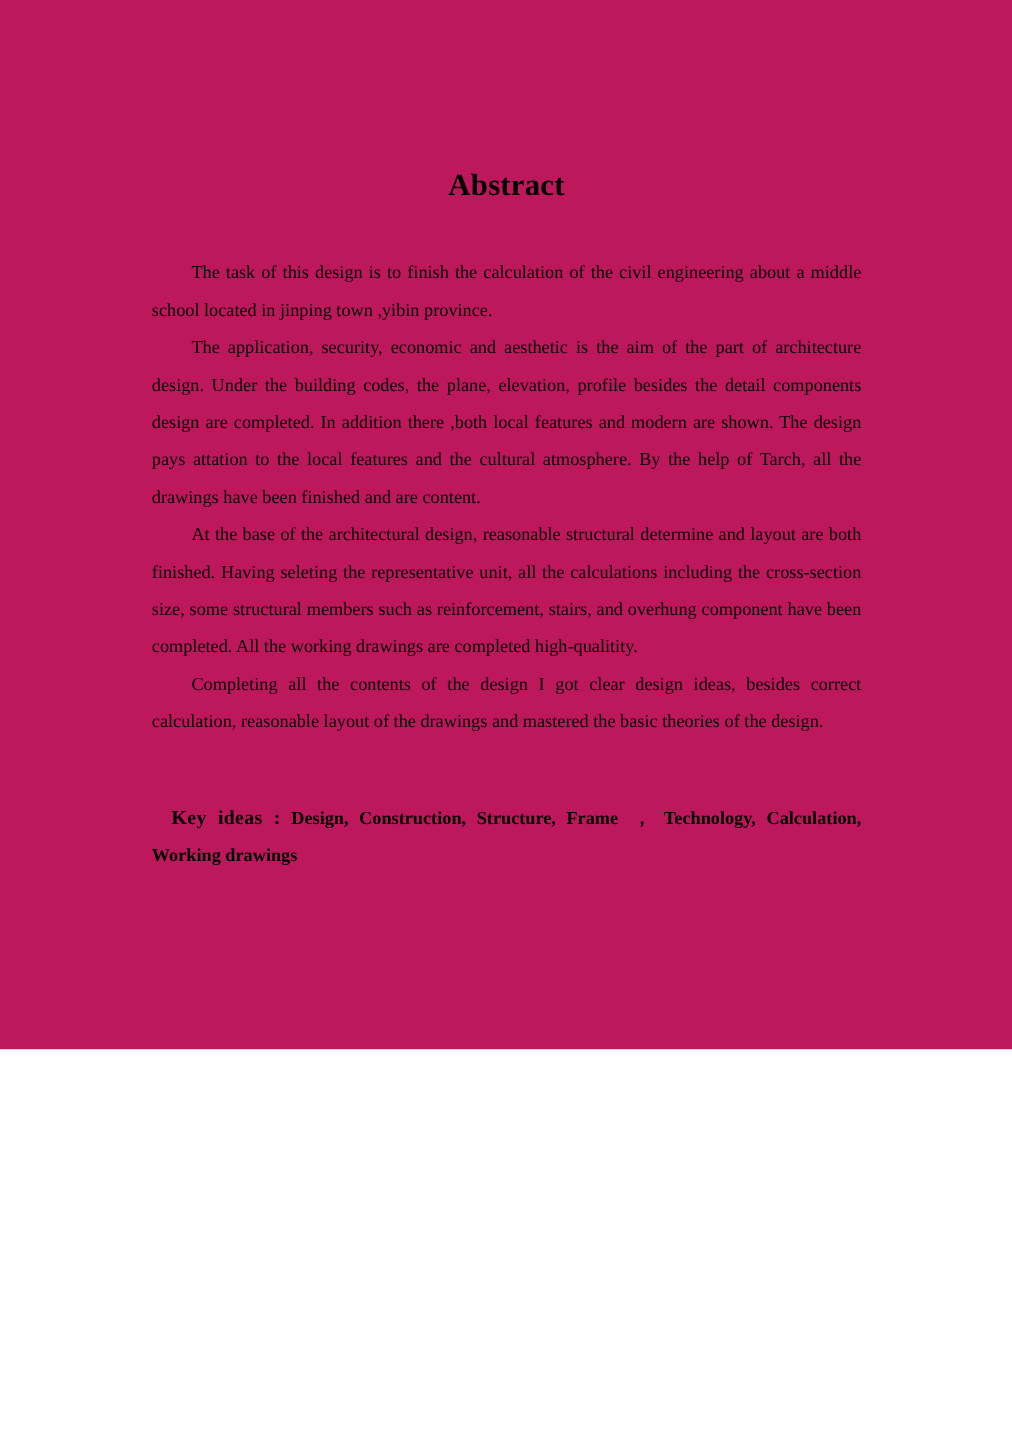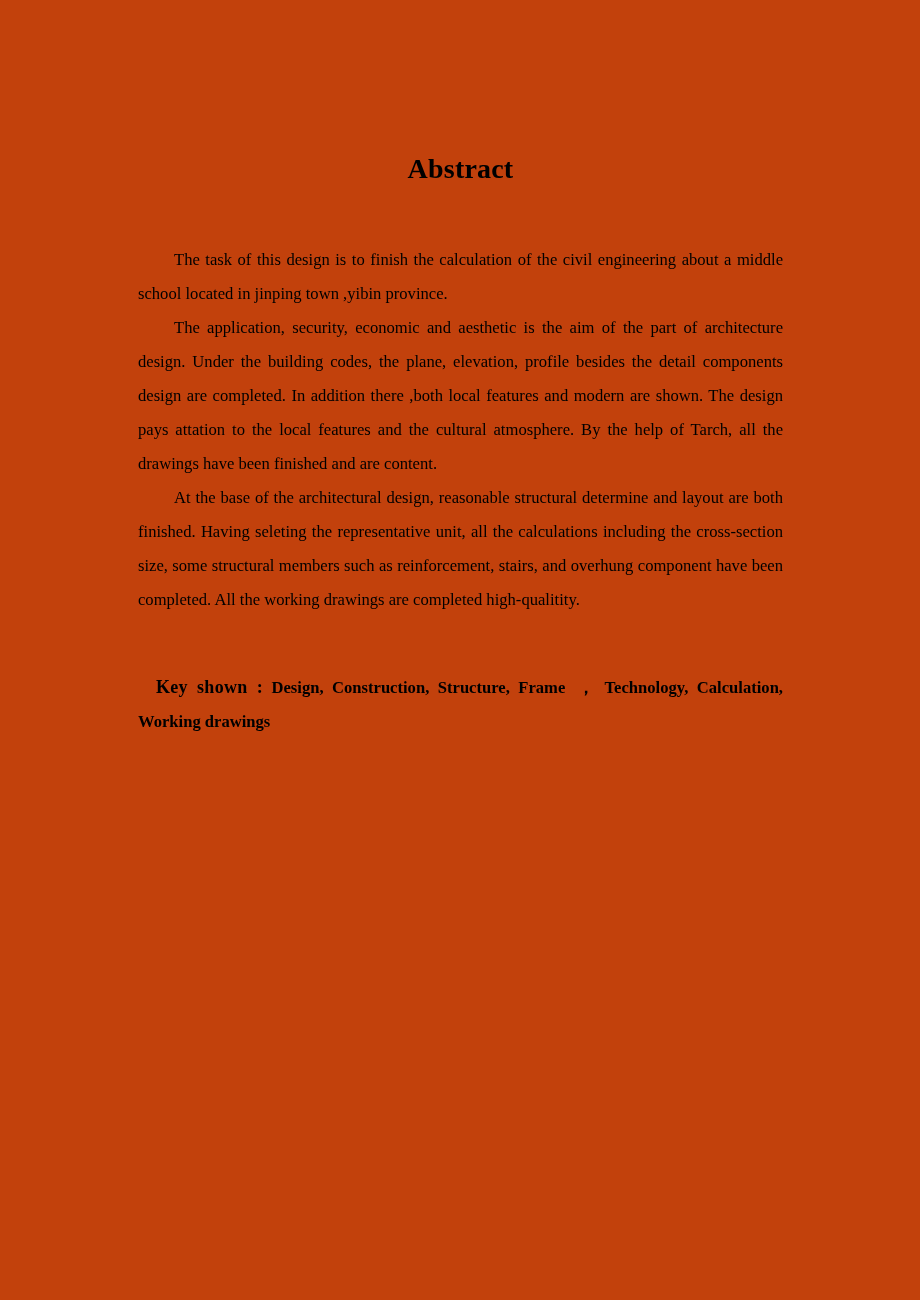--- a/index.html
+++ b/index.html
@@ -5,23 +5,23 @@
 <style>
   html, body {
     margin: 0;
     padding: 0;
     background: #ffffff;
   }
 
   .page {
     position: relative;
     width: 920px;
-    height: 1300px;
+    height: 954px;
     margin: 0 auto;
-    background: #c2410c;
+    background: #be185d;
     overflow: hidden;
     font-family: "Liberation Serif", "DejaVu Serif", serif;
     color: #000000;
     -webkit-font-smoothing: antialiased;
   }
 
   .content {
     position: absolute;
     left: 138px;
     top: 0;
@@ -37,21 +37,21 @@
     line-height: 1;
     letter-spacing: 0.2px;
     padding-top: 155px;
   }
 
   .body-block {
     padding-top: 48px;
   }
 
   p.para {
-    margin: 12px 0 0 0;
+    margin: 0 0 0 0;
     padding: 0;
     font-size: 16.6px;
     line-height: 34px;
     text-align: justify;
     text-justify: inter-word;
     text-indent: 36px;
     hyphens: none;
     -webkit-hyphens: none;
   }
 
@@ -90,20 +90,21 @@
 
 <div class="page">
   <div class="content">
 
     <h1 class="doc-title">Abstract</h1>
 
     <div class="body-block">
       <p class="para">The task of this design is to finish the calculation of the civil engineering about a middle school located in jinping town ,yibin province.</p>
       <p class="para">The application, security, economic and aesthetic is the aim of the part of architecture design. Under the building codes, the plane, elevation, profile besides the detail components design are completed. In addition there ,both local features and modern are shown. The design pays attation to the local features and the cultural atmosphere. By the help of Tarch, all the drawings have been finished and are content.</p>
       <p class="para">At the base of the architectural design, reasonable structural determine and layout are both finished. Having seleting the representative unit, all the calculations including the cross-section size, some structural members such as reinforcement, stairs, and overhung component have been completed. All the working drawings are completed high-qualitity.</p>
+      <p class="para">Completing all the contents of the design I got clear design ideas, besides correct calculation, reasonable layout of the drawings and mastered the basic theories of the design.</p>
     </div>
 
     <div class="keywords-block">
-      <span class="kw-label">Key shown :</span><span class="kw-list"> Design, Construction, Structure, Frame</span><span class="kw-list cjk-comma">，</span><span class="kw-list">Technology, Calculation, Working drawings</span>
+      <span class="kw-label">Key ideas :</span><span class="kw-list"> Design, Construction, Structure, Frame</span><span class="kw-list cjk-comma">，</span><span class="kw-list">Technology, Calculation, Working drawings</span>
     </div>
 
   </div>
 </div>
 
 </body></html>

